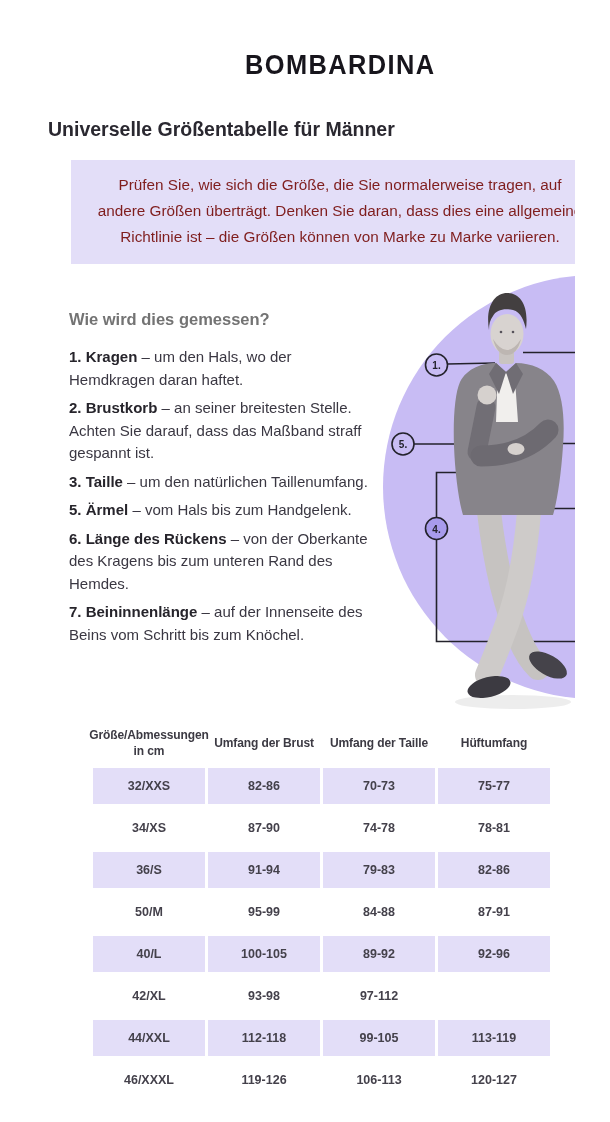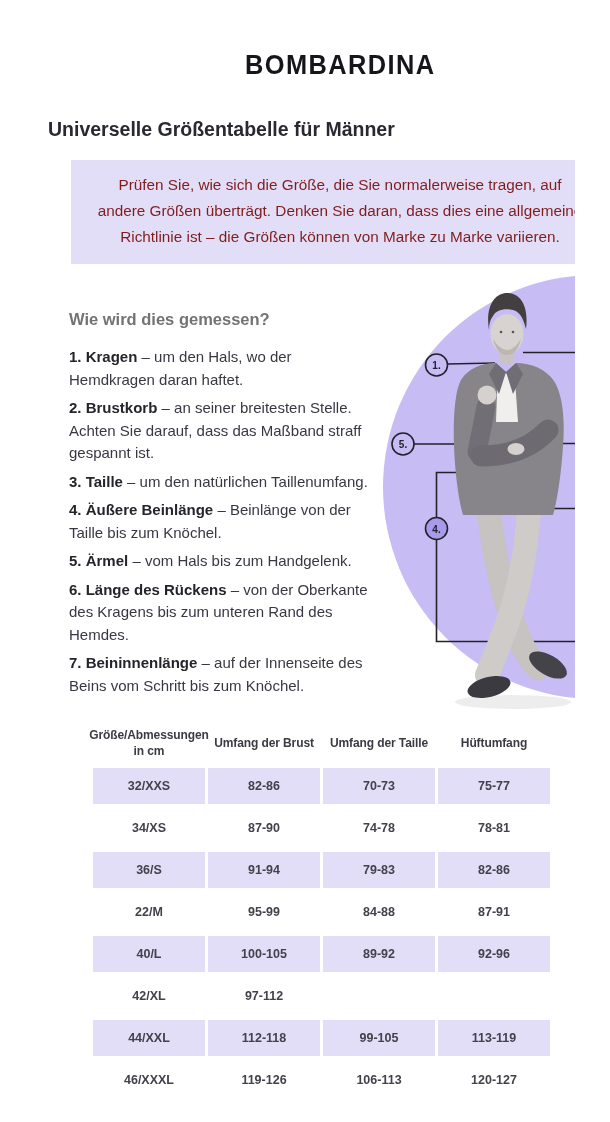--- a/index.html
+++ b/index.html
@@ -64,21 +64,20 @@
 
   <h1 class="subtitle">Universelle Größentabelle für Männer</h1>
 
   <div class="info-box">Prüfen Sie, wie sich die Größe, die Sie normalerweise tragen, auf andere Größen überträgt. Denken Sie daran, dass dies eine allgemeine Richtlinie ist – die Größen können von Marke zu Marke variieren.</div>
 
   <div class="measure-col">
     <h2>Wie wird dies gemessen?</h2>
     <p class="m-item"><b>1. Kragen</b> <span>– um den Hals, wo der Hemdkragen daran haftet.</span></p>
     <p class="m-item"><b>2. Brustkorb</b> <span>– an seiner breitesten Stelle. Achten Sie darauf, dass das Maßband straff gespannt ist.</span></p>
     <p class="m-item"><b>3. Taille</b> <span>– um den natürlichen Taillenumfang.</span></p>
-    <p class="m-item"><b>4. Äußere Beinlänge</b> <span>– Beinlänge von der Taille bis zum Knöchel.</span></p>
     <p class="m-item"><b>5. Ärmel</b> <span>– vom Hals bis zum Handgelenk.</span></p>
     <p class="m-item"><b>6. Länge des Rückens</b> <span>– von der Oberkante des Kragens bis zum unteren Rand des Hemdes.</span></p>
     <p class="m-item"><b>7. Beininnenlänge</b> <span>– auf der Innenseite des Beins vom Schritt bis zum Knöchel.</span></p>
   </div>
 
   <div class="illustration">
     <svg width="280" height="460" viewBox="0 0 280 460">
 
       <circle cx="230" cy="225" r="212" style="fill:var(--circle-bg,#c8bcf4)"></circle>
 
@@ -168,33 +167,34 @@
       <div class="td">74-78</div>
       <div class="td">78-81</div>
     </div>
     <div class="trow alt">
       <div class="td">36/S</div>
       <div class="td">91-94</div>
       <div class="td">79-83</div>
       <div class="td">82-86</div>
     </div>
     <div class="trow">
-      <div class="td">22/M</div>
+      <div class="td">50/M</div>
       <div class="td">95-99</div>
       <div class="td">84-88</div>
       <div class="td">87-91</div>
     </div>
     <div class="trow alt">
       <div class="td">40/L</div>
       <div class="td">100-105</div>
       <div class="td">89-92</div>
       <div class="td">92-96</div>
     </div>
     <div class="trow">
       <div class="td">42/XL</div>
+      <div class="td">93-98</div>
       <div class="td">97-112</div>
     </div>
     <div class="trow alt">
       <div class="td">44/XXL</div>
       <div class="td">112-118</div>
       <div class="td">99-105</div>
       <div class="td">113-119</div>
     </div>
     <div class="trow">
       <div class="td">46/XXXL</div>

